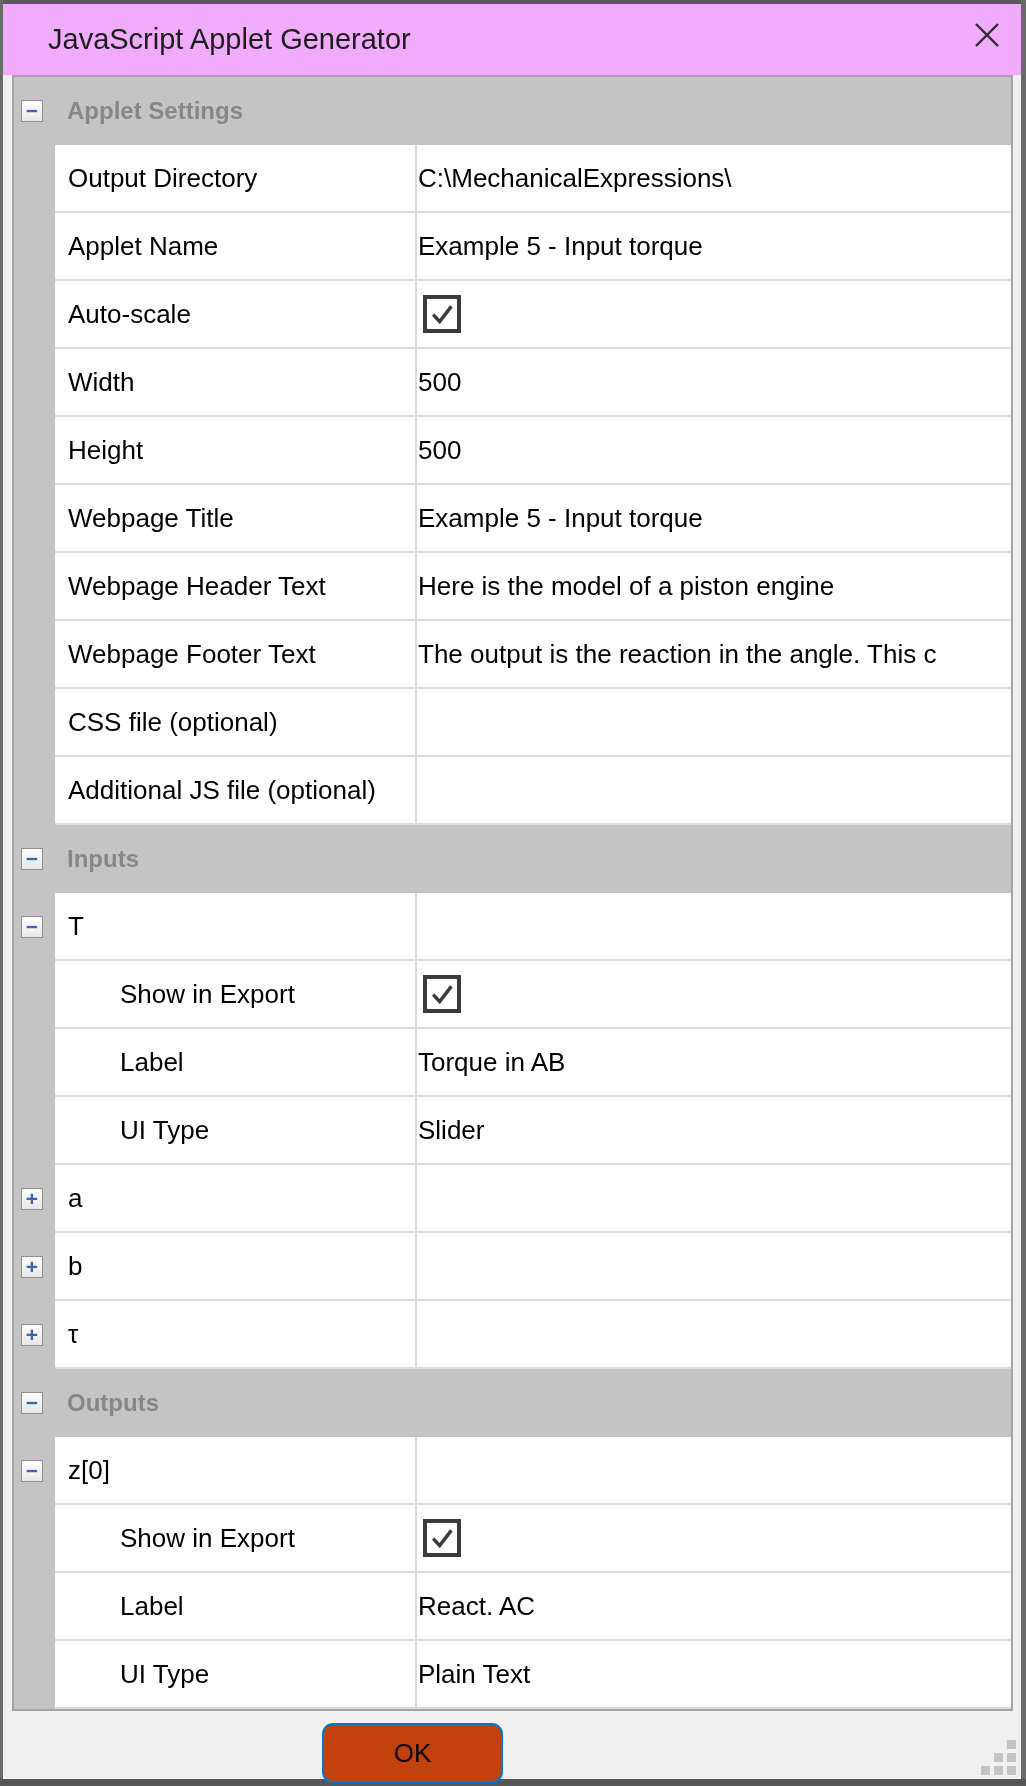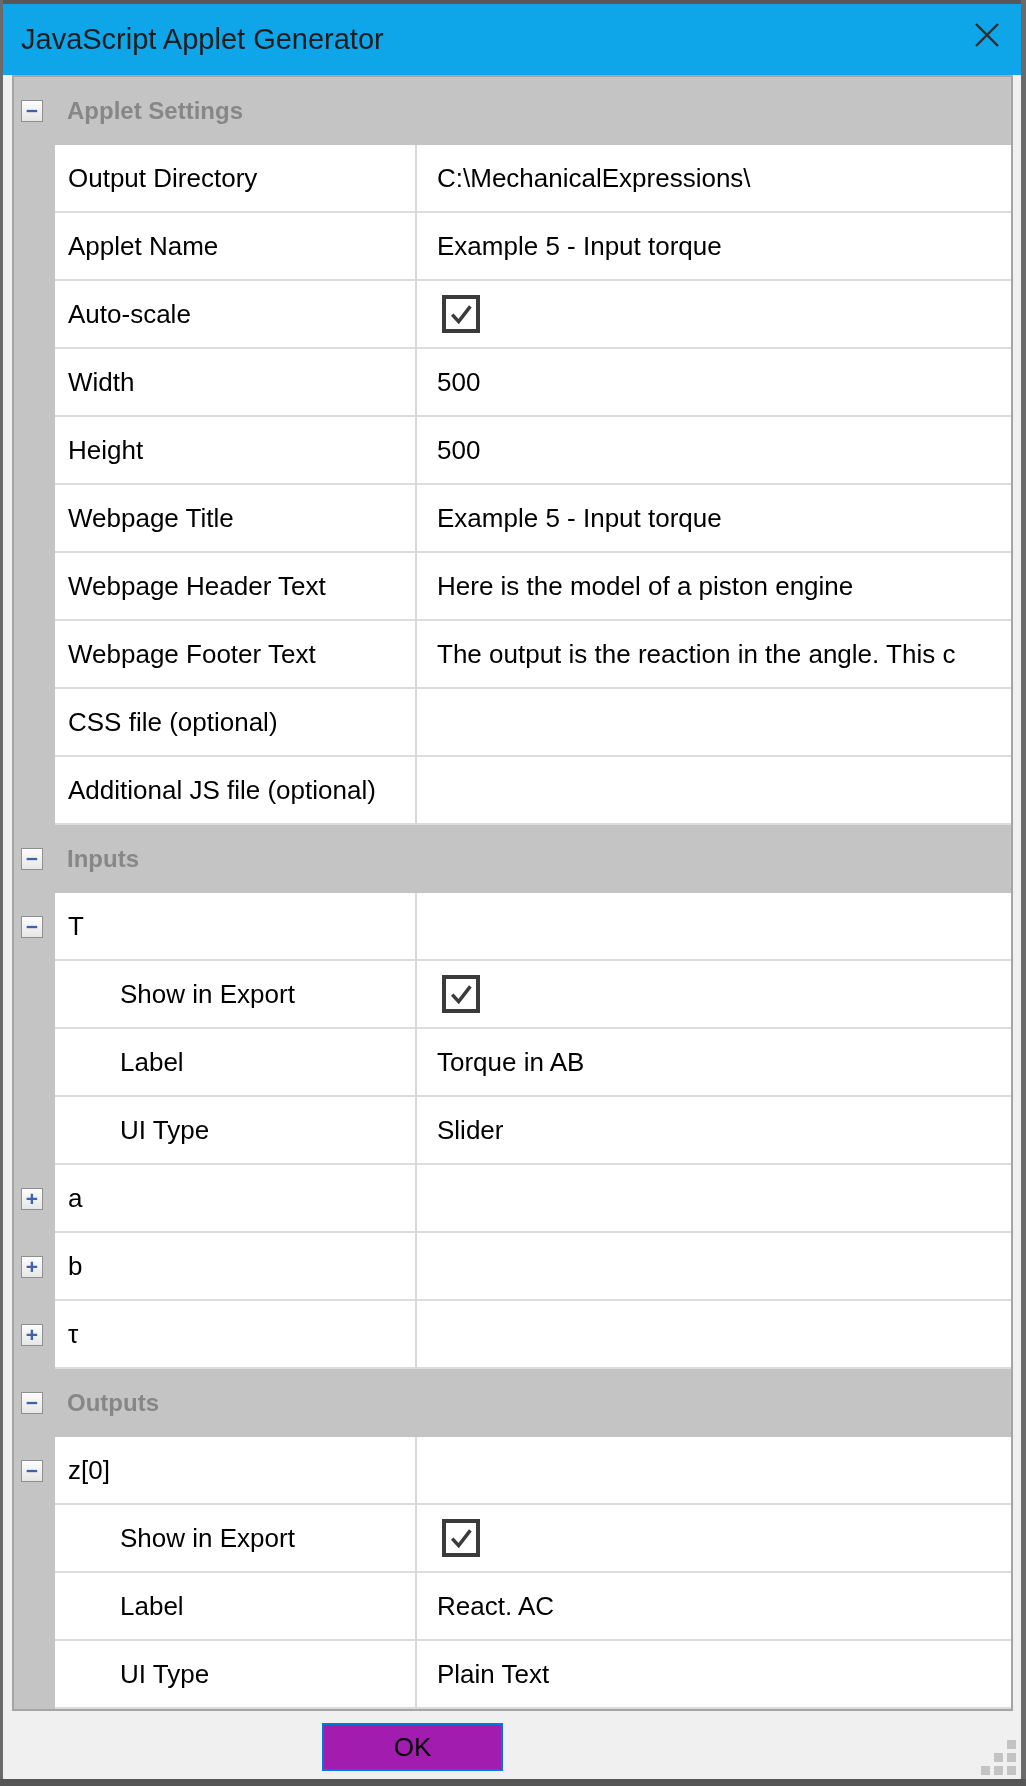--- a/index.html
+++ b/index.html
@@ -14,21 +14,21 @@
   
   .edge { position: absolute; background:#616161; }
   .edge.top    { left:0; top:0; width:100%; height:4px; background:#585858; }
   .edge.left   { left:0; top:0; width:3px; height:100%; background:#6a6a6a; }
   .edge.right  { right:0; top:0; width:5px; height:100%; background:#6a6a6a; }
   .edge.bottom { left:0; bottom:0; width:100%; height:7px; background:#565656; }
 
   
   .titlebar {
     position: absolute; left:3px; top:4px; width:1018px; height:71px;
-    background:#0ea5e9; display:flex; align-items:center;
+    background:#f0abfc; display:flex; align-items:center;padding-left:27px;
   }
   .title { margin-left:18px; font-size:29px; color:#1c1c1c; }
   .close-btn {
     position:absolute; top:10px; right:14px; width:50px; height:50px;
     background:transparent; border:none; display:flex; align-items:center; justify-content:center;
     cursor:pointer;
   }
 
   
   .panel {
@@ -47,32 +47,32 @@
   .row.header { align-items:center; }
   .hlabel { margin-left:12px; font-size:24px; font-weight:bold; color:#878787; }
   .cell {
     background:#ffffff; display:flex; align-items:center;
     font-size:26px; color:#000;
     overflow:hidden; white-space:nowrap;
     border-bottom:2px solid #dcdcdc;
   }
   .cell.name { width:362px; flex:none; border-right:2px solid #d8d8d8; padding-left:13px; }
   .cell.name.sub { padding-left:65px; }
-  .cell.value { flex:1; padding-left:20px; }
+  .cell.value { flex:1; padding-left:1px; }
   .checkbox {
     width:38px; height:38px; flex:none; margin-left:5px;
     border:4px solid #3b3b3b; background:#fff;
     display:flex; align-items:center; justify-content:center;
   }
 
   
   .btn {
-    position:absolute; top:1723px; height:48px;
-    background:#a21caf; font-size:26px; font-family:inherit; color:#000;
-    display:flex; align-items:center; justify-content:center; cursor:pointer;
+    position:absolute; top:1723px; height:60px;
+    background:#c2410c; font-size:26px; font-family:inherit; color:#000;
+    display:flex; align-items:center; justify-content:center; cursor:pointer;border-radius:11px;
   }
   .btn.ok { left:322px; width:181px; border:2px solid #0078d7; }
   .btn.cancel { left:523px; width:185px; border:1px solid #a9a9a9; }
 
   .grip { position:absolute; right:10px; bottom:11px; display:flex; flex-direction:column; align-items:flex-end; gap:4px; }
   .grip .r { display:flex; gap:4px; }
   .grip .sq { width:9px; height:9px; background:#c3c3c3; }
 </style>
 </head>
 <body>

